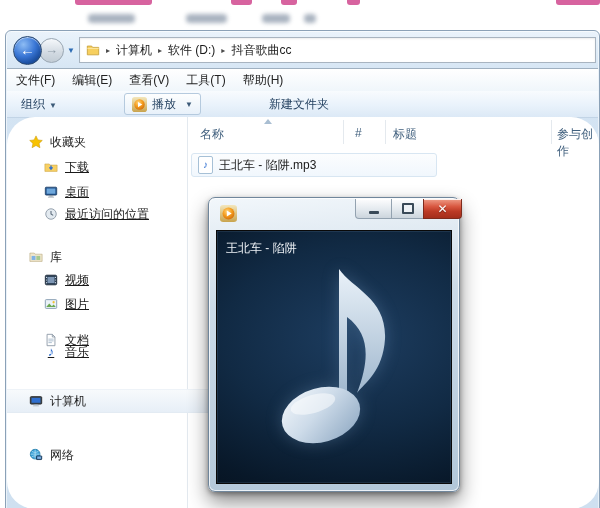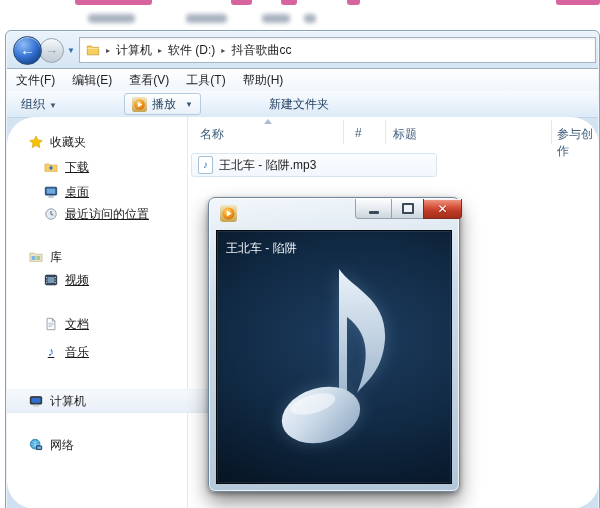--- a/index.html
+++ b/index.html
@@ -217,42 +217,50 @@
             <rect x="4" y="4.5" width="8" height="7" fill="#7e97b5"></rect>
             <circle cx="2.9" cy="5" r=".7" fill="#cfd8e2"></circle>
             <circle cx="2.9" cy="8" r=".7" fill="#cfd8e2"></circle>
             <circle cx="2.9" cy="11" r=".7" fill="#cfd8e2"></circle>
             <circle cx="13.1" cy="5" r=".7" fill="#cfd8e2"></circle>
             <circle cx="13.1" cy="8" r=".7" fill="#cfd8e2"></circle>
             <circle cx="13.1" cy="11" r=".7" fill="#cfd8e2"></circle>
           </svg>
         <span>视频</span>
       </div>
-      <div class="srow lvl2" style="top:196px;">
+      <div class="srow lvl2" style="top:176px;">
+        <svg class="gicon" viewBox="0 0 16 16">
+            <rect x="1.5" y="3" width="13" height="10" rx="1" fill="#eaf2f8" stroke="#7e96ab"></rect>
+            <path d="M2.5 11.5l3.5-4 3 3 2-2 2.5 3z" fill="#6aa84f"></path>
+            <circle cx="11" cy="6" r="1.3" fill="#f1c232"></circle>
+          </svg>
+        <span>图片</span>
+      </div>
+      <div class="srow lvl2" style="top:212px;">
         <svg class="gicon" viewBox="0 0 16 16">
             <path d="M3.5 1.5h6l3 3v10h-9z" fill="#fff" stroke="#8a97a5"></path>
             <path d="M9.5 1.5v3h3" fill="none" stroke="#8a97a5"></path>
             <path d="M5 7h6M5 9h6M5 11h4" stroke="#9ab0c4" stroke-width=".9"></path>
           </svg>
         <span>文档</span>
       </div>
       <div class="srow lvl2" style="top:224px;">
         <span class="txticon" style="color:#2f6fd0;">♪</span>
         <span>音乐</span>
       </div>
       <div class="srow lvl1 selected" style="top:272px;">
         <svg class="gicon" viewBox="0 0 16 16">
             <rect x="1.5" y="3" width="13" height="8.5" rx="1" fill="#3a4a5a" stroke="#222"></rect>
             <rect x="3" y="4.5" width="10" height="5.5" fill="#2f6fd0"></rect>
             <rect x="6" y="11.6" width="4" height="1.4" fill="#98a2ac"></rect>
             <rect x="4.5" y="13.1" width="7" height="1" fill="#b8c0c8"></rect>
           </svg>
         <span>计算机</span>
       </div>
-      <div class="srow lvl1" style="top:317px;">
+      <div class="srow lvl1" style="top:327px;">
         <svg class="gicon" viewBox="0 0 16 16">
             <circle cx="7" cy="7" r="5.5" fill="#39a0d8" stroke="#1f7aa8"></circle>
             <path d="M1.8 7h10.4M7 1.8v10.4M3.2 3.8c2.4 1.6 5.2 1.6 7.6 0M3.2 10.2c2.4-1.6 5.2-1.6 7.6 0" stroke="#bfe6f5" fill="none" stroke-width=".8"></path>
             <rect x="8.5" y="9" width="6" height="4.2" rx=".6" fill="#2b5a8a" stroke="#173a5c"></rect>
             <rect x="9.4" y="9.8" width="4.2" height="2.6" fill="#7fb2e5"></rect>
           </svg>
         <span>网络</span>
       </div>
 
       <div class="content">

